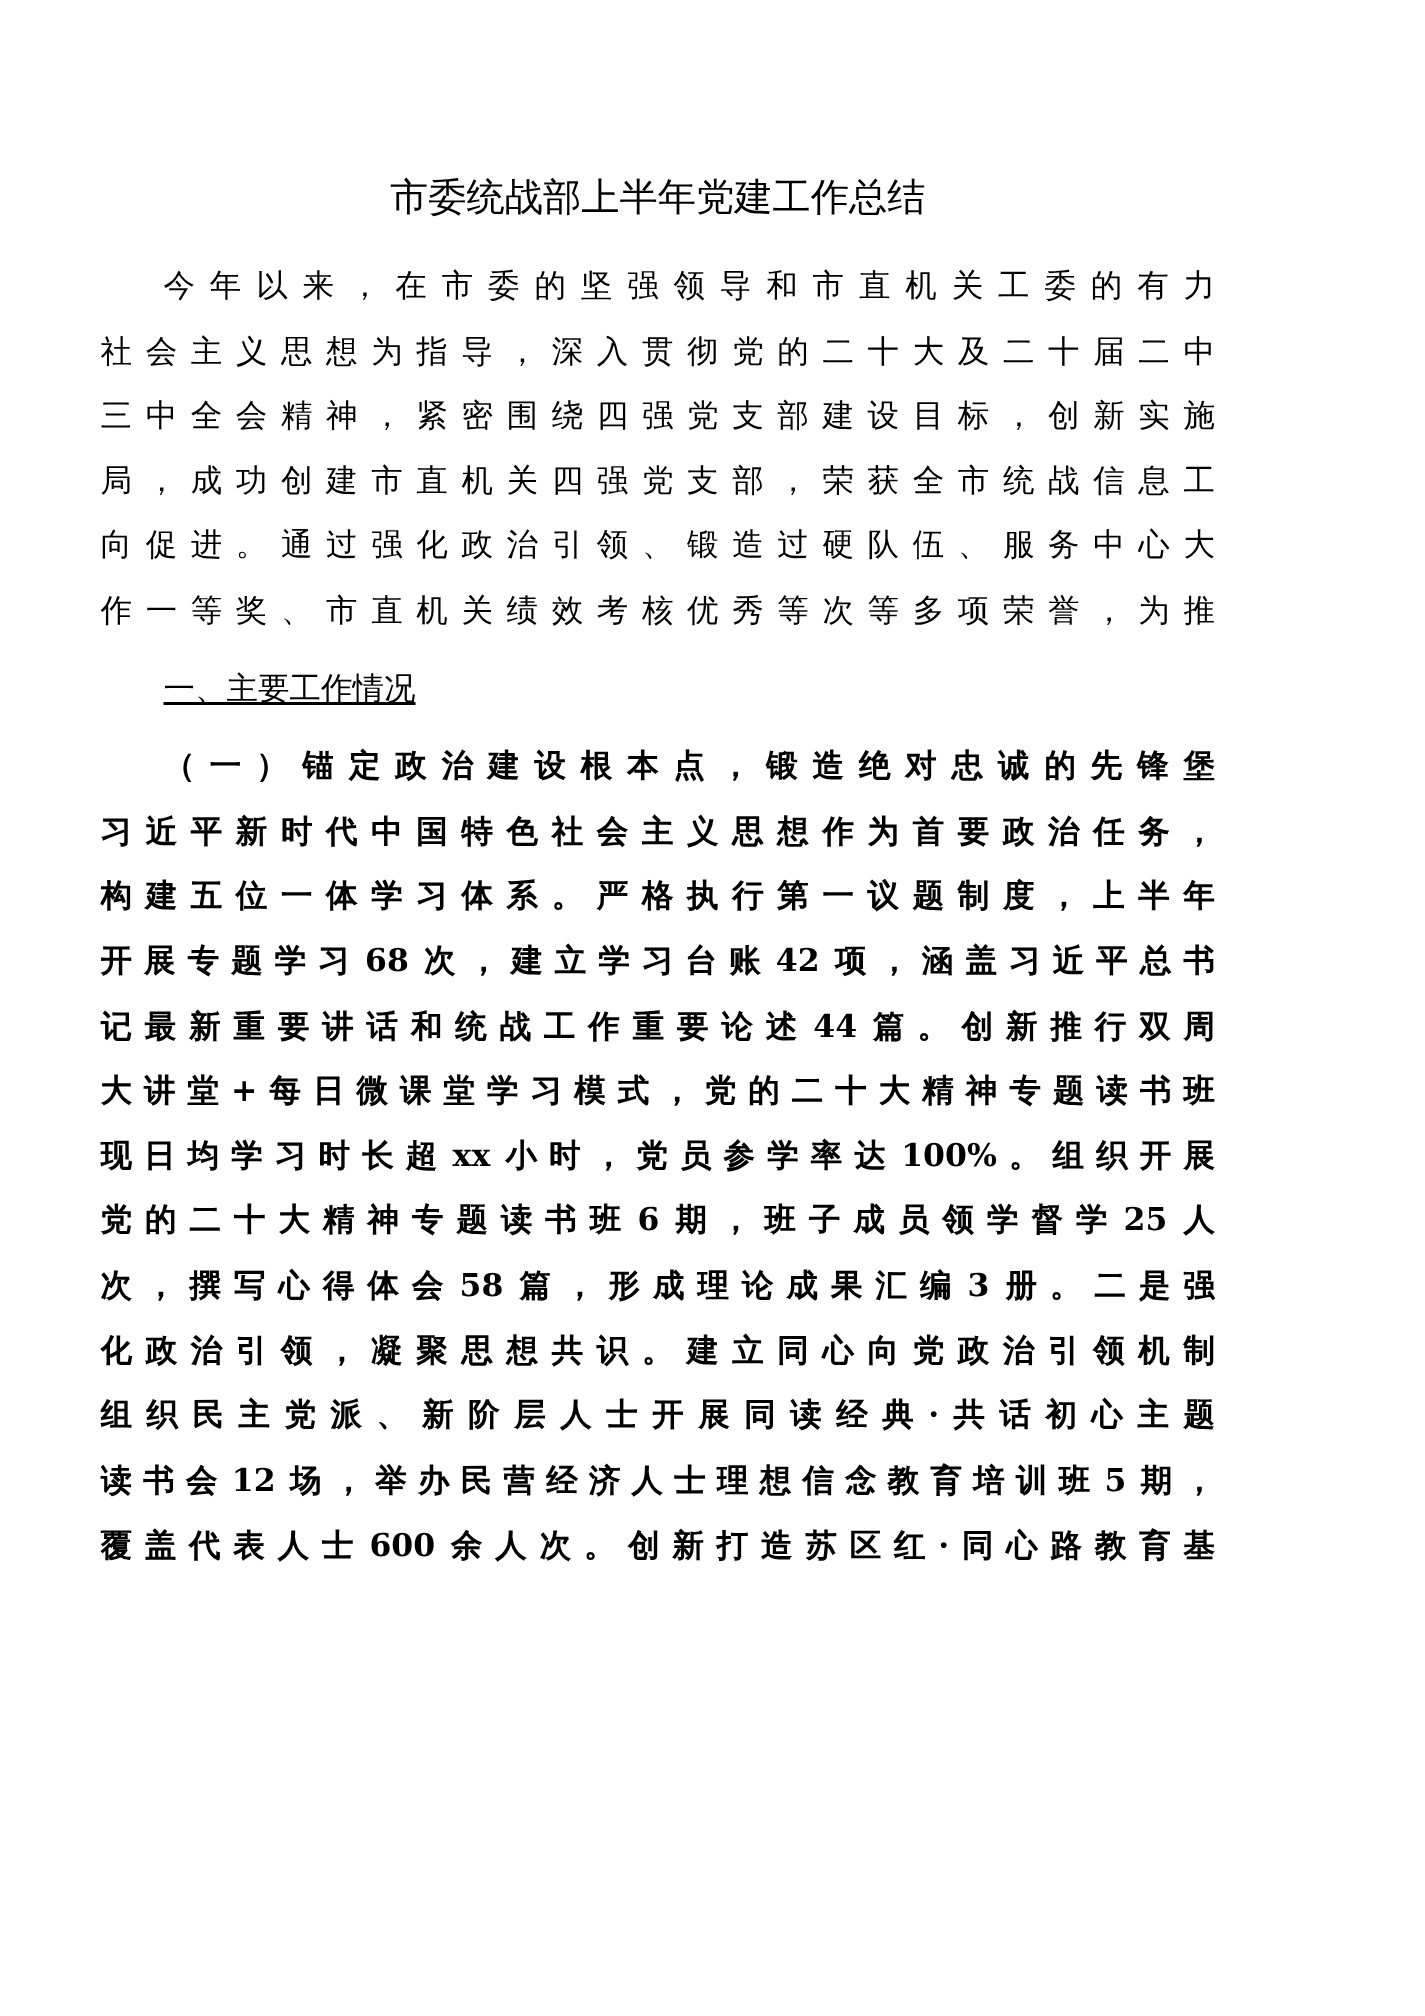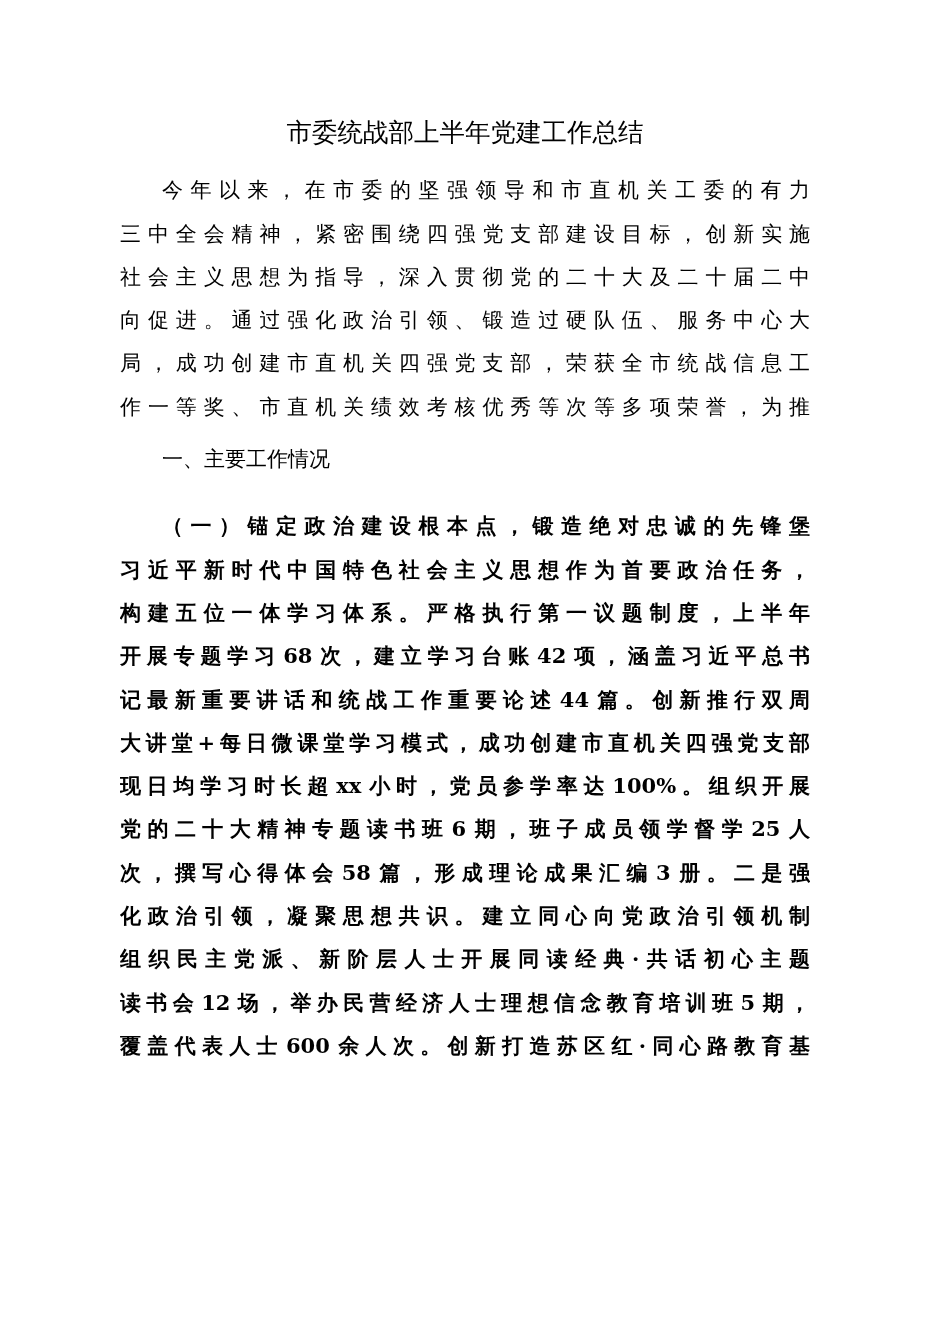--- a/index.html
+++ b/index.html
@@ -11,21 +11,21 @@
     height: 1344px;
     background: #ffffff;
     color: #000000;
     font-family: "DejaVu Serif", "Liberation Serif", serif;
     overflow: hidden;
   }
   .page {
     box-sizing: border-box;
     width: 950px;
     height: 1344px;
-    padding: 111px 140px 0 120px;
+    padding: 111px 140px 0 67px;
     overflow: hidden;
   }
   .title {
     font-size: 25.5px;
     font-weight: normal;
     text-align: center;
     line-height: 43.3px;
     height: 43.3px;
     margin: 0 0 15px 0;
     overflow: hidden;
@@ -42,52 +42,53 @@
   }
   .just {
     text-align: justify;
     text-align-last: justify;
   }
   .first {
     text-indent: 2em;
   }
   .heading {
     margin-top: 9px;
-    margin-bottom: 23px;
+    margin-bottom: 7px;
+    text-decoration: underline;
   }
   .para2 {
     margin-top: 0;
     font-weight: bold;
   }
 </style>
 </head>
 <body>
 
 <div class="page">
 
   <h1 class="title">市委统战部上半年党建工作总结</h1>
 
   <div class="para">
     <div class="line first just">今年以来，在市委的坚强领导和市直机关工委的有力</div>
+    <div class="line just">社会主义思想为指导，深入贯彻党的二十大及二十届二中</div>
     <div class="line just">三中全会精神，紧密围绕四强党支部建设目标，创新实施</div>
-    <div class="line just">社会主义思想为指导，深入贯彻党的二十大及二十届二中</div>
+    <div class="line just">局，成功创建市直机关四强党支部，荣获全市统战信息工</div>
     <div class="line just">向促进。通过强化政治引领、锻造过硬队伍、服务中心大</div>
-    <div class="line just">局，成功创建市直机关四强党支部，荣获全市统战信息工</div>
     <div class="line just">作一等奖、市直机关绩效考核优秀等次等多项荣誉，为推</div>
   </div>
 
   <div class="line first heading">一、主要工作情况</div>
 
   <div class="para para2">
     <div class="line first just">（一）锚定政治建设根本点，锻造绝对忠诚的先锋堡</div>
     <div class="line just">习近平新时代中国特色社会主义思想作为首要政治任务，</div>
     <div class="line just">构建五位一体学习体系。严格执行第一议题制度，上半年</div>
     <div class="line just">开展专题学习 68 次，建立学习台账 42 项，涵盖习近平总书</div>
     <div class="line just">记最新重要讲话和统战工作重要论述 44 篇。创新推行双周</div>
-    <div class="line just">大讲堂+每日微课堂学习模式，成功创建市直机关四强党支部</div>
+    <div class="line just">大讲堂+每日微课堂学习模式，党的二十大精神专题读书班</div>
     <div class="line just">现日均学习时长超 xx 小时，党员参学率达 100%。组织开展</div>
     <div class="line just">党的二十大精神专题读书班 6 期，班子成员领学督学 25 人</div>
     <div class="line just">次，撰写心得体会 58 篇，形成理论成果汇编 3 册。二是强</div>
     <div class="line just">化政治引领，凝聚思想共识。建立同心向党政治引领机制</div>
     <div class="line just">组织民主党派、新阶层人士开展同读经典·共话初心主题</div>
     <div class="line just">读书会 12 场，举办民营经济人士理想信念教育培训班 5 期，</div>
     <div class="line just">覆盖代表人士 600 余人次。创新打造苏区红·同心路教育基</div>
   </div>
 
 </div>

